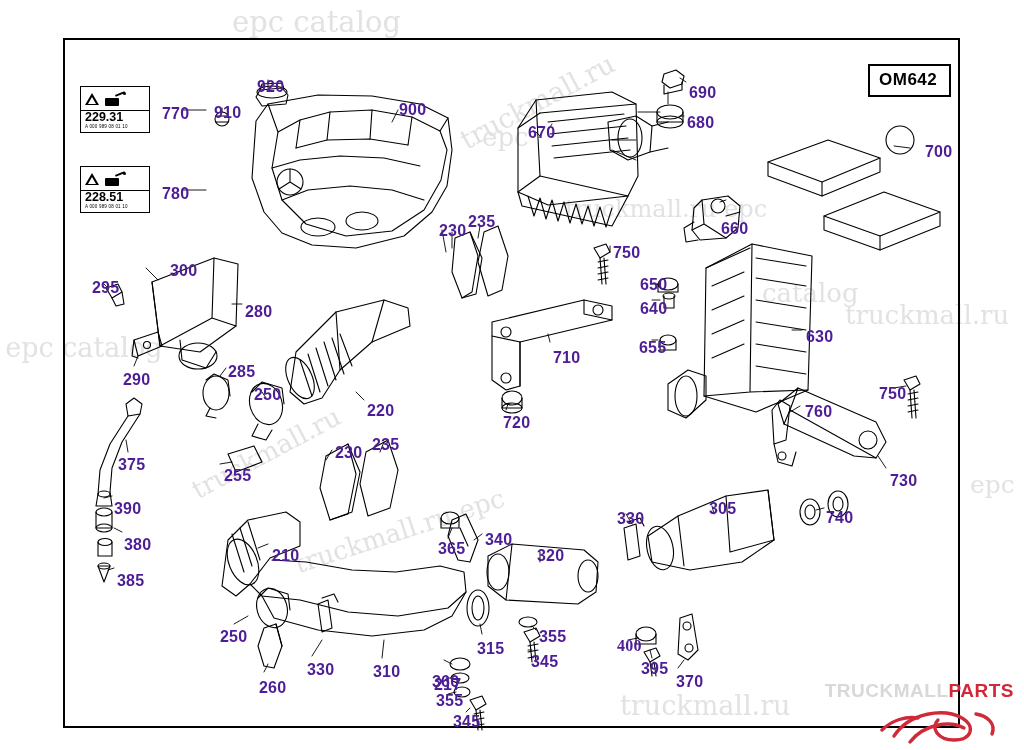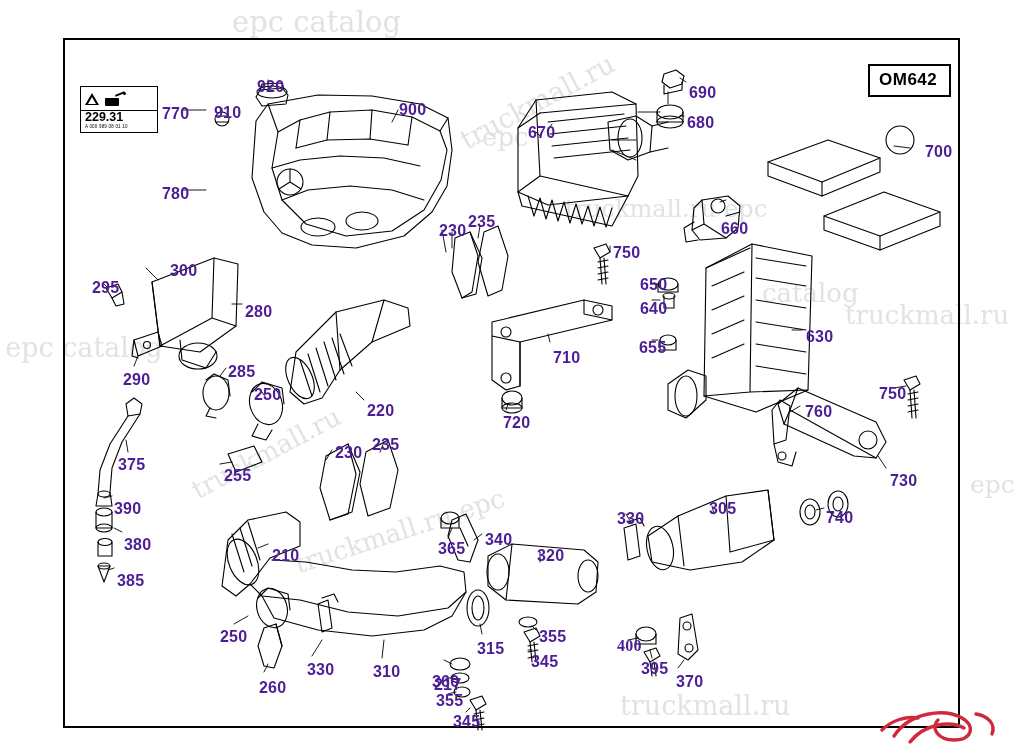--- a/index.html
+++ b/index.html
@@ -52,21 +52,21 @@
     font-weight: bold;
     letter-spacing: 0.5px;
     background: #fff;
   }
   
   .warn-plate {
     position: absolute;
     border: 1.6px solid #000;
     background: #fff;
     box-sizing: border-box;
-    width: 78px;
+    width: 70px;
     height: 47px;
   }
   .warn-plate .wp-top {
     height: 24px;
     border-bottom: 1.2px solid #000;
     display: flex;
     align-items: center;
     gap: 4px;
     padding-left: 4px;
     box-sizing: border-box;
@@ -480,20 +480,32 @@
       <span class="oilcan">
         <span class="body"></span>
           <span class="spout"></span>
           <span class="drop"></span>
       </span>
     </div>
     <div class="wp-num">229.31</div>
     <div class="wp-sub">A 000 989 08 01 10</div>
   </div>
 
+  <div class="warn-plate" style="left:80px; top:166px;">
+    <div class="wp-top">
+      <span class="tri"></span>
+      <span class="oilcan">
+        <span class="body"></span>
+          <span class="spout"></span>
+          <span class="drop"></span>
+      </span>
+    </div>
+    <div class="wp-num">228.51</div>
+    <div class="wp-sub">A 000 989 08 01 10</div>
+  </div>
 
   <div id="callout-layer">
       <div class="callout" style="left: 162px; top: 105px;">770</div>
       <div class="callout" style="left: 162px; top: 185px;">780</div>
       <div class="callout" style="left: 257px; top: 78px;">920</div>
       <div class="callout" style="left: 214px; top: 104px;">910</div>
       <div class="callout" style="left: 399px; top: 101px;">900</div>
       <div class="callout" style="left: 528px; top: 124px;">670</div>
       <div class="callout" style="left: 689px; top: 84px;">690</div>
       <div class="callout" style="left: 687px; top: 114px;">680</div>
@@ -542,20 +554,23 @@
       <div class="callout" style="left: 539px; top: 628px;">355</div>
       <div class="callout" style="left: 531px; top: 653px;">345</div>
       <div class="callout" style="left: 617px; top: 510px;">330</div>
       <div class="callout" style="left: 709px; top: 500px;">305</div>
       <div class="callout" style="left: 617px; top: 637px; font-family: Liberation Serif, serif;">400</div>
       <div class="callout" style="left: 641px; top: 660px;">395</div>
       <div class="callout" style="left: 676px; top: 673px;">370</div>
     </div>
 
   <div class="brand">
+    <div class="brand-text">
+      <span>TRUCKMALL</span><span class="red">PARTS</span>
+    </div>
     <svg class="brand-swirl" viewBox="0 0 120 44" xmlns="http://www.w3.org/2000/svg">
       <g fill="none" stroke="#d02a3a" stroke-width="3.4" stroke-linecap="round">
         <path d="M14 34 C30 10, 64 6, 82 16 C96 24, 92 38, 74 38 C58 38, 50 26, 58 18"></path>
         <path d="M30 40 C44 22, 70 18, 84 26"></path>
         <path d="M2 28 C12 18, 26 14, 38 16"></path>
         <path d="M96 12 C108 14, 116 22, 112 32"></path>
       </g>
     </svg>
   </div>
 

